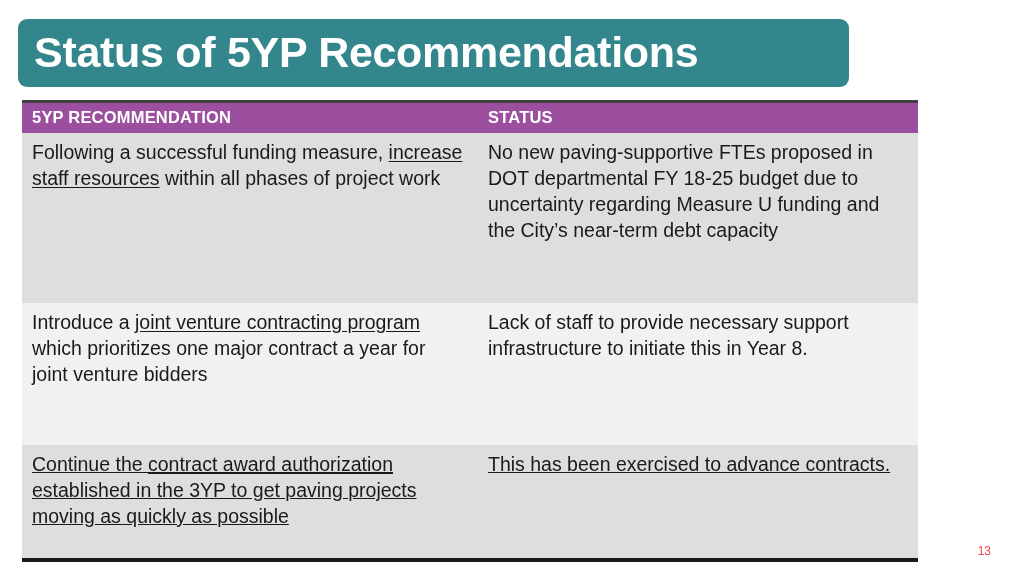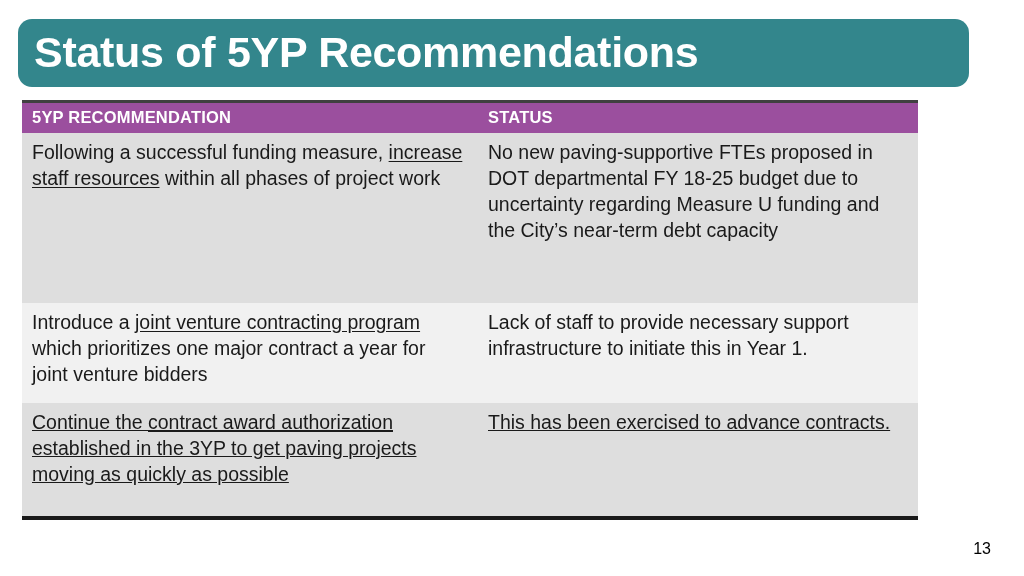--- a/index.html
+++ b/index.html
@@ -14,24 +14,24 @@
     overflow: hidden;
     font-family: "Liberation Sans", sans-serif;
     -webkit-font-smoothing: antialiased;
   }
 
   
   #title-banner {
     position: absolute;
     left: 18px;
     top: 19px;
-    width: 951px;
+    width: 831px;
     height: 68px;
     background: #33868c;
-    border-radius: 14px;
+    border-radius: 9px;
     display: flex;
     align-items: center;
     box-sizing: border-box;
     padding: 0 16px;
   }
   #title-text {
     color: #ffffff;
     font-size: 43px;
     font-weight: bold;
     letter-spacing: -0.3px;
@@ -72,33 +72,33 @@
     vertical-align: top;
     padding: 7px 14px 7px 10px;
     box-sizing: border-box;
     margin-left: 16px;
   }
   #rec-table tbody tr.band-dark td { background: #dedede; }
   #rec-table tbody tr.band-light td { background: #f1f1f1; }
   #rec-table tbody tr.last-row td { border-bottom: 4px solid #1a1a1a; }
 
   #rec-table tbody tr.row-1 td { height: 170px; }
-  #rec-table tbody tr.row-2 td { height: 100px; }
+  #rec-table tbody tr.row-2 td { height: 142px; }
   #rec-table tbody tr.row-3 td { height: 115px; text-decoration: underline; }
 
   .cell-text { display: block; }
   .u { text-decoration: underline; text-underline-offset: 2px; }
 
   
   #page-number {
     position: absolute;
     right: 33px;
     bottom: 18px;
-    font-size: 16px;
-    color: #000000;
+    font-size: 12px;
+    color: #ef4444;
     text-align: center;
   }
 </style>
 </head>
 <body>
 
 <div id="title-banner">
   <div id="title-text">Status of 5YP Recommendations</div>
 </div>
 
@@ -122,21 +122,21 @@
       <td>
         <span class="cell-text">No new paving-supportive FTEs proposed in DOT departmental FY 18-25 budget due to uncertainty regarding Measure U funding and the City’s near-term debt capacity</span>
       </td>
     </tr>
 
     <tr class="band-light row-2">
       <td>
         <span class="cell-text"><span>Introduce a </span><span class="u">joint venture contracting program</span><span> which prioritizes one major contract a year for joint venture bidders</span></span>
       </td>
       <td>
-        <span class="cell-text">Lack of staff to provide necessary support infrastructure to initiate this in Year 1.</span>
+        <span class="cell-text">Lack of staff to provide necessary support infrastructure to initiate this in Year 8.</span>
       </td>
     </tr>
 
     <tr class="band-dark row-3 last-row">
       <td>
         <span class="cell-text"><span>Continue the </span><span class="u">contract award authorization</span><span> established in the 3YP to get paving projects moving as quickly as possible</span></span>
       </td>
       <td>
         <span class="cell-text">This has been exercised to advance contracts.</span>
       </td>

